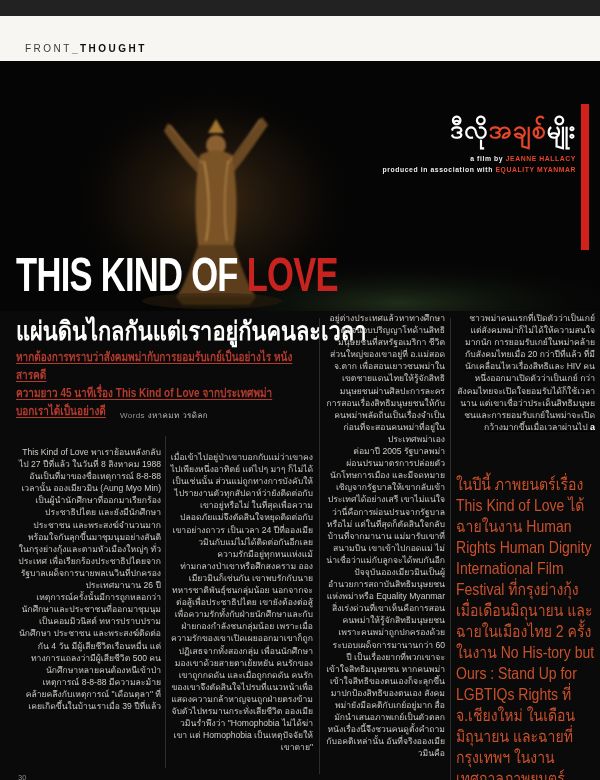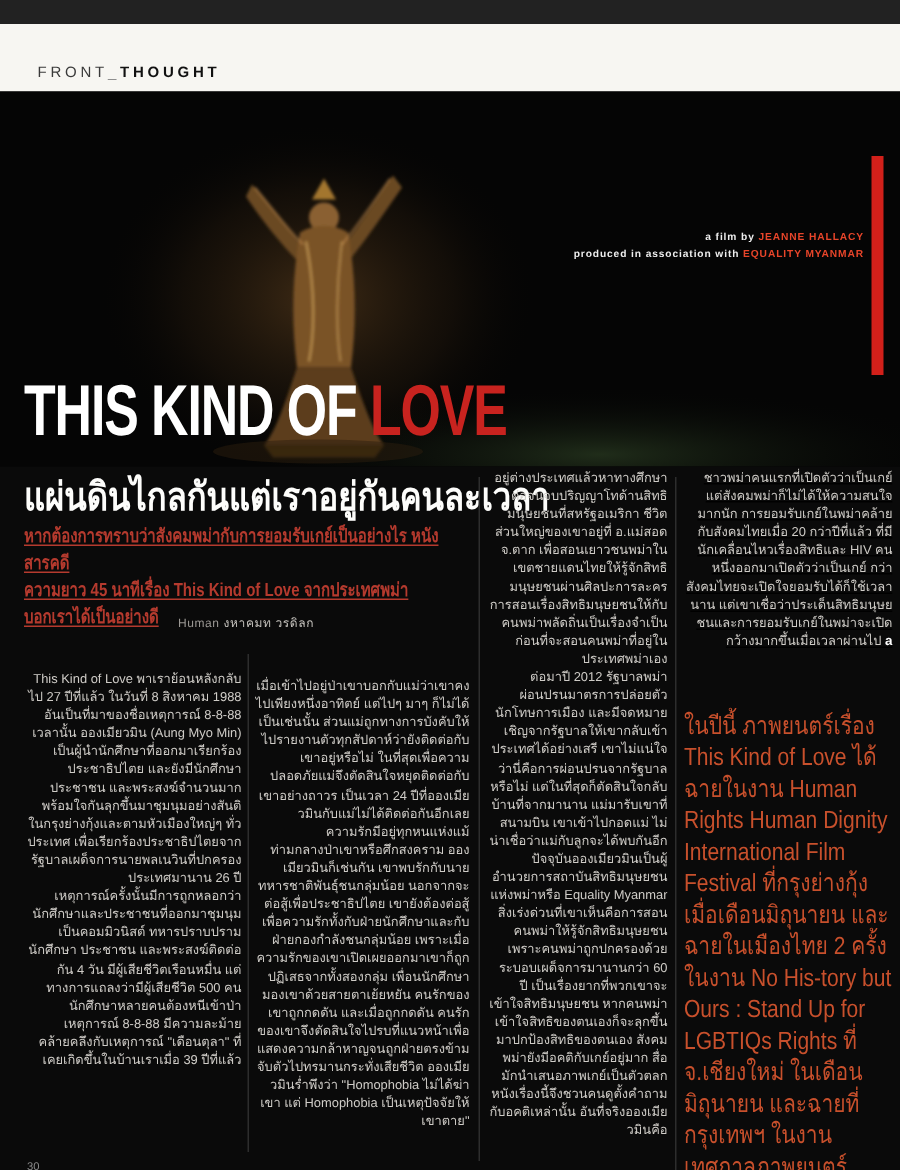--- a/index.html
+++ b/index.html
@@ -93,20 +93,23 @@
         <path d="M198,184 C190,208 184,226 176,236 L256,236 C248,224 242,208 234,184 Z" fill="#5c3d1c"></path>
         <path d="M176,236 L256,236 L250,244 L182,244 Z" fill="#46300f"></path>
         <path d="M204,100 C210,130 210,160 206,180" stroke="#caa05a" stroke-width="1.6" fill="none" opacity=".7"></path>
         <path d="M228,100 C224,130 224,160 227,180" stroke="#caa05a" stroke-width="1.4" fill="none" opacity=".6"></path>
         <path d="M170,64 C180,76 192,92 202,102" stroke="#c89050" stroke-width="1.4" fill="none" opacity=".55"></path>
         <path d="M260,58 C250,72 238,90 228,102" stroke="#c89050" stroke-width="1.4" fill="none" opacity=".55"></path>
       </g>
       <ellipse cx="212" cy="240" rx="70" ry="8" fill="#2c1e0d" opacity=".5"></ellipse>
     </svg>
 
+    <div class="burmese-title">
+      <span>ဒီလို</span><span class="red">အချစ်</span><span>မျိုး</span>
+    </div>
 
     <div class="film-credits">
       <div>
         <span>a film by </span><span class="red">JEANNE HALLACY</span>
       </div>
       <div>
         <span>produced in association with </span><span class="red">EQUALITY MYANMAR</span>
       </div>
     </div>
 
@@ -119,37 +122,37 @@
 
   <div class="subtitle">แผ่นดินไกลกันแต่เราอยู่กันคนละเวลา</div>
 
   <div class="standfirst">
     <div>หากต้องการทราบว่าสังคมพม่ากับการยอมรับเกย์เป็นอย่างไร หนังสารคดี</div>
     <div>ความยาว 45 นาทีเรื่อง This Kind of Love จากประเทศพม่า</div>
     <div>บอกเราได้เป็นอย่างดี</div>
   </div>
 
   <div class="byline">
-    <span>Human</span>
+    <span>Words</span>
     <span class="author">งหาคมท วรดิลก</span>
   </div>
 
   <div class="col col1">
     <p>This Kind of Love พาเราย้อนหลังกลับไป 27 ปีที่แล้ว ในวันที่ 8 สิงหาคม 1988 อันเป็นที่มาของชื่อเหตุการณ์ 8-8-88 เวลานั้น อองเมียวมิน (Aung Myo Min) เป็นผู้นำนักศึกษาที่ออกมาเรียกร้องประชาธิปไตย และยังมีนักศึกษา ประชาชน และพระสงฆ์จำนวนมาก พร้อมใจกันลุกขึ้นมาชุมนุมอย่างสันติในกรุงย่างกุ้งและตามหัวเมืองใหญ่ๆ ทั่วประเทศ เพื่อเรียกร้องประชาธิปไตยจากรัฐบาลเผด็จการนายพลเนวินที่ปกครองประเทศมานาน 26 ปี</p>
     <p class="indent">เหตุการณ์ครั้งนั้นมีการถูกหลอกว่านักศึกษาและประชาชนที่ออกมาชุมนุมเป็นคอมมิวนิสต์ ทหารปราบปรามนักศึกษา ประชาชน และพระสงฆ์ติดต่อกัน 4 วัน มีผู้เสียชีวิตเรือนหมื่น แต่ทางการแถลงว่ามีผู้เสียชีวิต 500 คน นักศึกษาหลายคนต้องหนีเข้าป่า เหตุการณ์ 8-8-88 มีความละม้ายคล้ายคลึงกับเหตุการณ์ "เดือนตุลา" ที่เคยเกิดขึ้นในบ้านเราเมื่อ 39 ปีที่แล้ว</p>
   </div>
 
   <div class="col col2">
     <p>เมื่อเข้าไปอยู่ป่าเขาบอกกับแม่ว่าเขาคงไปเพียงหนึ่งอาทิตย์ แต่ไปๆ มาๆ ก็ไม่ได้เป็นเช่นนั้น ส่วนแม่ถูกทางการบังคับให้ไปรายงานตัวทุกสัปดาห์ว่ายังติดต่อกับเขาอยู่หรือไม่ ในที่สุดเพื่อความปลอดภัยแม่จึงตัดสินใจหยุดติดต่อกับเขาอย่างถาวร เป็นเวลา 24 ปีที่อองเมียวมินกับแม่ไม่ได้ติดต่อกันอีกเลย</p>
     <p class="indent">ความรักมีอยู่ทุกหนแห่งแม้ท่ามกลางป่าเขาหรือศึกสงคราม อองเมียวมินก็เช่นกัน เขาพบรักกับนายทหารชาติพันธุ์ชนกลุ่มน้อย นอกจากจะต่อสู้เพื่อประชาธิปไตย เขายังต้องต่อสู้เพื่อความรักทั้งกับฝ่ายนักศึกษาและกับฝ่ายกองกำลังชนกลุ่มน้อย เพราะเมื่อความรักของเขาเปิดเผยออกมาเขาก็ถูกปฏิเสธจากทั้งสองกลุ่ม เพื่อนนักศึกษามองเขาด้วยสายตาเย้ยหยัน คนรักของเขาถูกกดดัน และเมื่อถูกกดดัน คนรักของเขาจึงตัดสินใจไปรบที่แนวหน้าเพื่อแสดงความกล้าหาญจนถูกฝ่ายตรงข้ามจับตัวไปทรมานกระทั่งเสียชีวิต อองเมียวมินร่ำพึงว่า "Homophobia ไม่ได้ฆ่าเขา แต่ Homophobia เป็นเหตุปัจจัยให้เขาตาย"</p>
   </div>
 
   <div class="col col3">
     <p>อยู่ต่างประเทศแล้วหาทางศึกษาต่อจนจบปริญญาโทด้านสิทธิมนุษยชนที่สหรัฐอเมริกา ชีวิตส่วนใหญ่ของเขาอยู่ที่ อ.แม่สอด จ.ตาก เพื่อสอนเยาวชนพม่าในเขตชายแดนไทยให้รู้จักสิทธิมนุษยชนผ่านศิลปะการละคร การสอนเรื่องสิทธิมนุษยชนให้กับคนพม่าพลัดถิ่นเป็นเรื่องจำเป็นก่อนที่จะสอนคนพม่าที่อยู่ในประเทศพม่าเอง</p>
-    <p class="indent">ต่อมาปี 2012 รัฐบาลพม่าผ่อนปรนมาตรการปล่อยตัวนักโทษการเมือง และมีจดหมายเชิญจากรัฐบาลให้เขากลับเข้าประเทศได้อย่างเสรี เขาไม่แน่ใจว่านี่คือการผ่อนปรนจากรัฐบาลหรือไม่ แต่ในที่สุดก็ตัดสินใจกลับบ้านที่จากมานาน แม่มารับเขาที่สนามบิน เขาเข้าไปกอดแม่ ไม่น่าเชื่อว่าแม่กับลูกจะได้พบกันอีก</p>
+    <p class="indent">ต่อมาปี 2005 รัฐบาลพม่าผ่อนปรนมาตรการปล่อยตัวนักโทษการเมือง และมีจดหมายเชิญจากรัฐบาลให้เขากลับเข้าประเทศได้อย่างเสรี เขาไม่แน่ใจว่านี่คือการผ่อนปรนจากรัฐบาลหรือไม่ แต่ในที่สุดก็ตัดสินใจกลับบ้านที่จากมานาน แม่มารับเขาที่สนามบิน เขาเข้าไปกอดแม่ ไม่น่าเชื่อว่าแม่กับลูกจะได้พบกันอีก</p>
     <p class="indent">ปัจจุบันอองเมียวมินเป็นผู้อำนวยการสถาบันสิทธิมนุษยชนแห่งพม่าหรือ Equality Myanmar สิ่งเร่งด่วนที่เขาเห็นคือการสอนคนพม่าให้รู้จักสิทธิมนุษยชน เพราะคนพม่าถูกปกครองด้วยระบอบเผด็จการมานานกว่า 60 ปี เป็นเรื่องยากที่พวกเขาจะเข้าใจสิทธิมนุษยชน หากคนพม่าเข้าใจสิทธิของตนเองก็จะลุกขึ้นมาปกป้องสิทธิของตนเอง สังคมพม่ายังมีอคติกับเกย์อยู่มาก สื่อมักนำเสนอภาพเกย์เป็นตัวตลก หนังเรื่องนี้จึงชวนคนดูตั้งคำถามกับอคติเหล่านั้น อันที่จริงอองเมียวมินคือ</p>
   </div>
 
   <div class="col col4">
     <p><span>ชาวพม่าคนแรกที่เปิดตัวว่าเป็นเกย์ แต่สังคมพม่าก็ไม่ได้ให้ความสนใจมากนัก การยอมรับเกย์ในพม่าคล้ายกับสังคมไทยเมื่อ 20 กว่าปีที่แล้ว ที่มีนักเคลื่อนไหวเรื่องสิทธิและ HIV คนหนึ่งออกมาเปิดตัวว่าเป็นเกย์ กว่าสังคมไทยจะเปิดใจยอมรับได้ก็ใช้เวลานาน แต่เขาเชื่อว่าประเด็นสิทธิมนุษยชนและการยอมรับเกย์ในพม่าจะเปิดกว้างมากขึ้นเมื่อเวลาผ่านไป</span> <span class="endmark">a</span></p>
   </div>
 
   <div class="vrule rule-a"></div>
   <div class="vrule rule-b"></div>
   <div class="vrule rule-c"></div>

